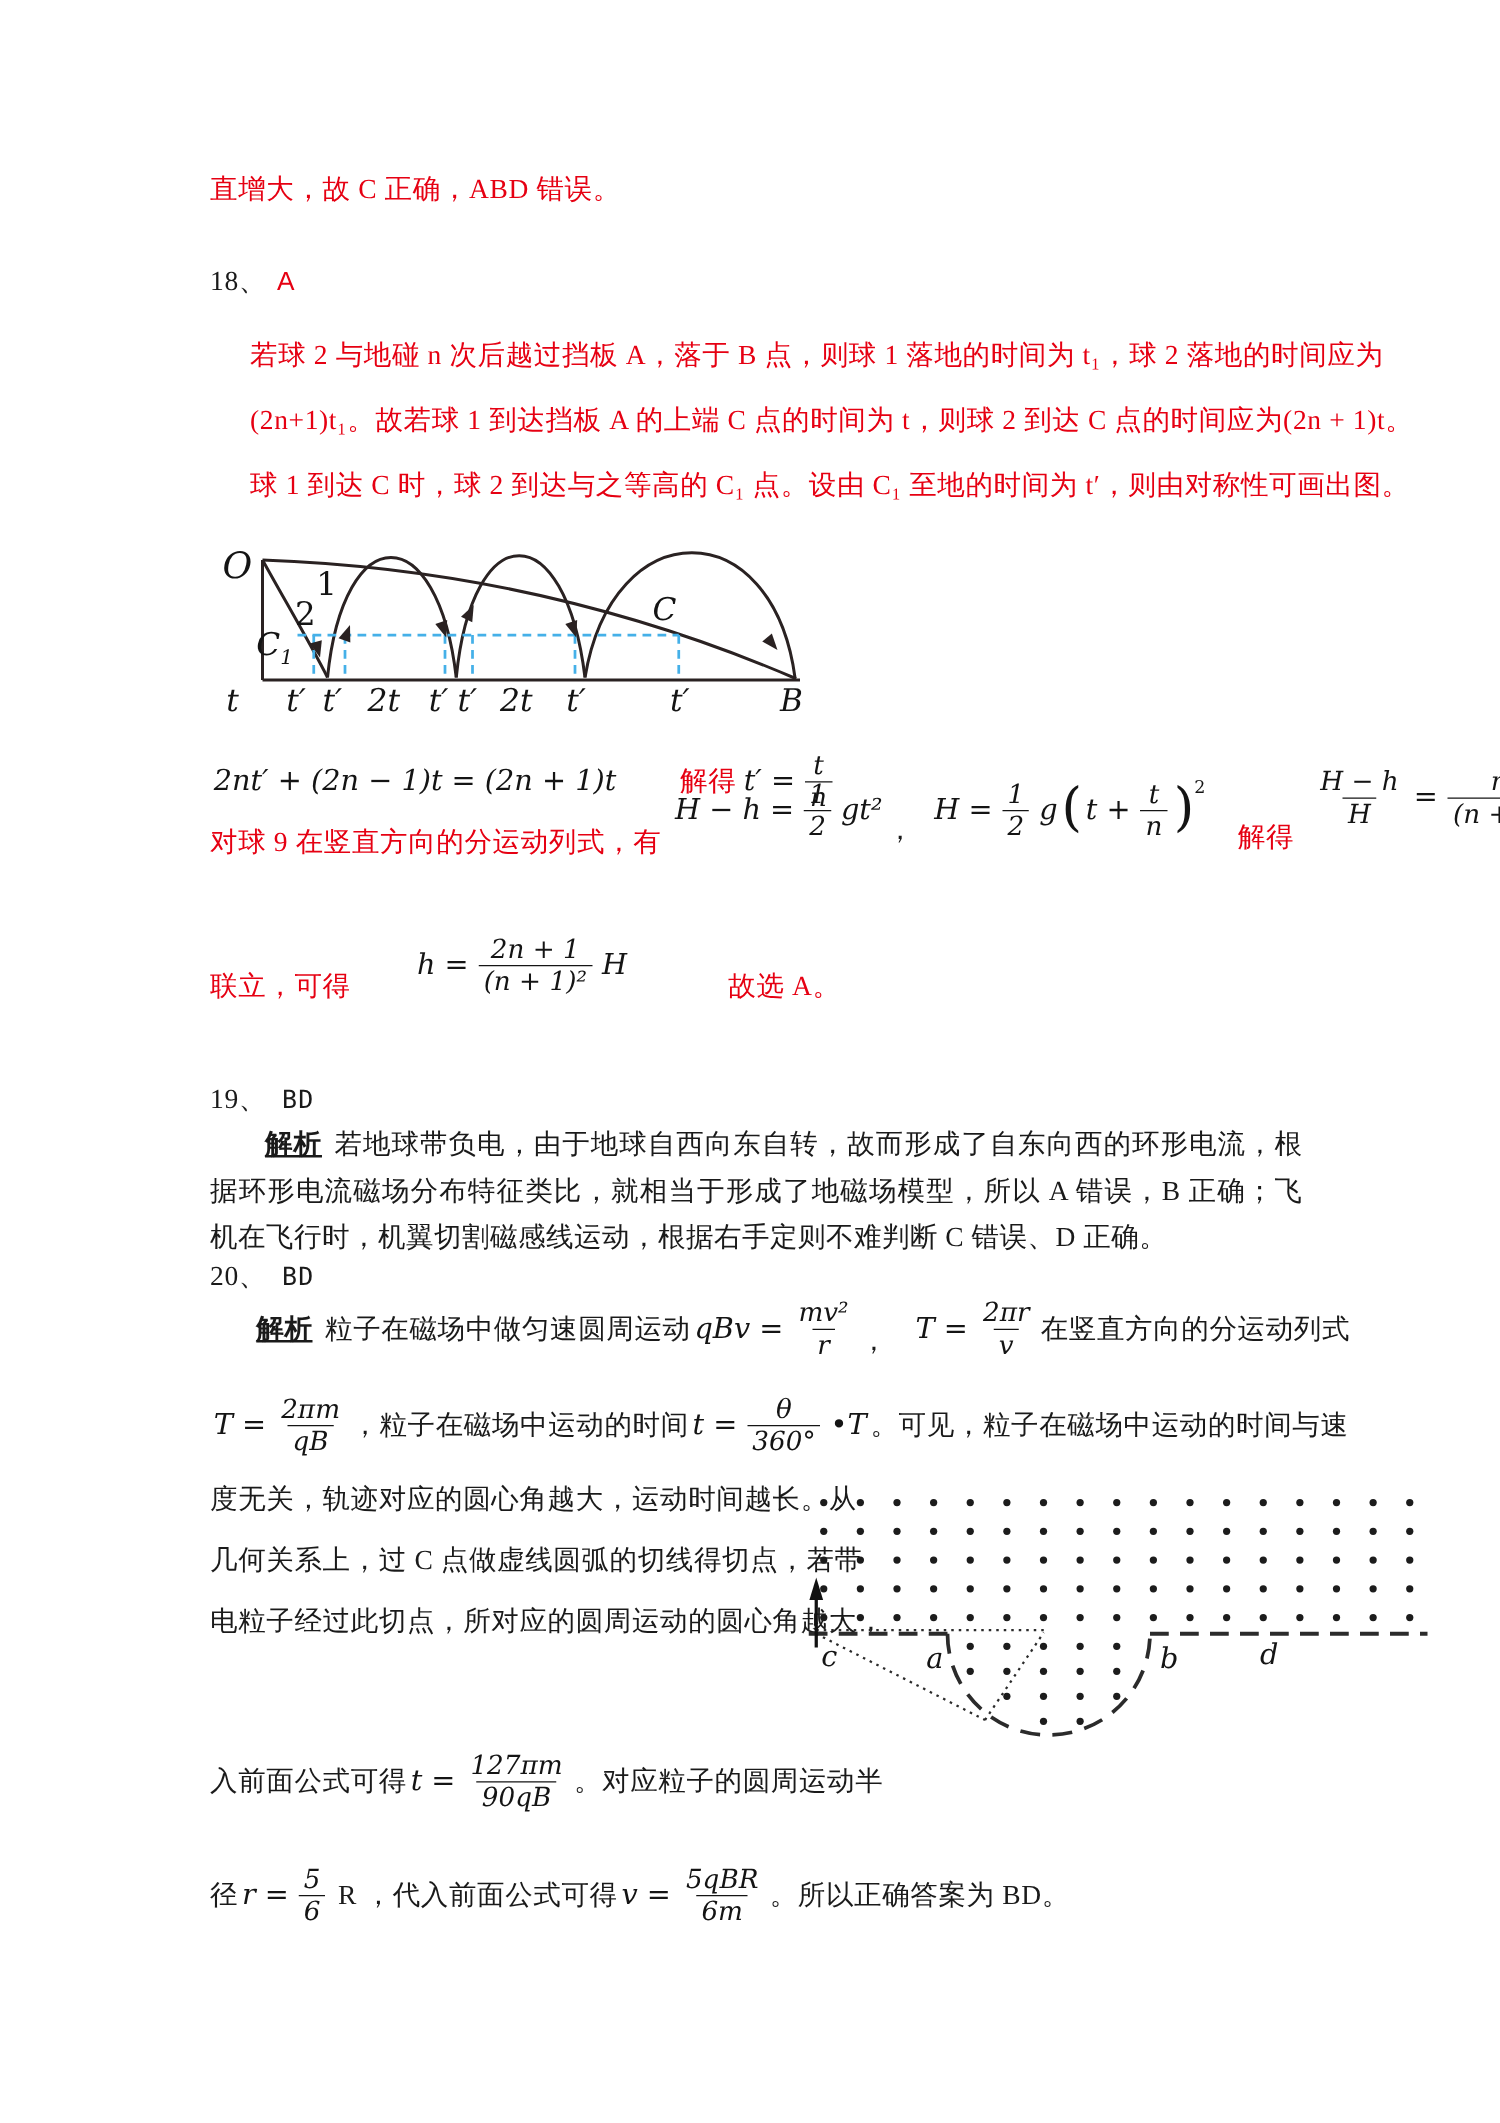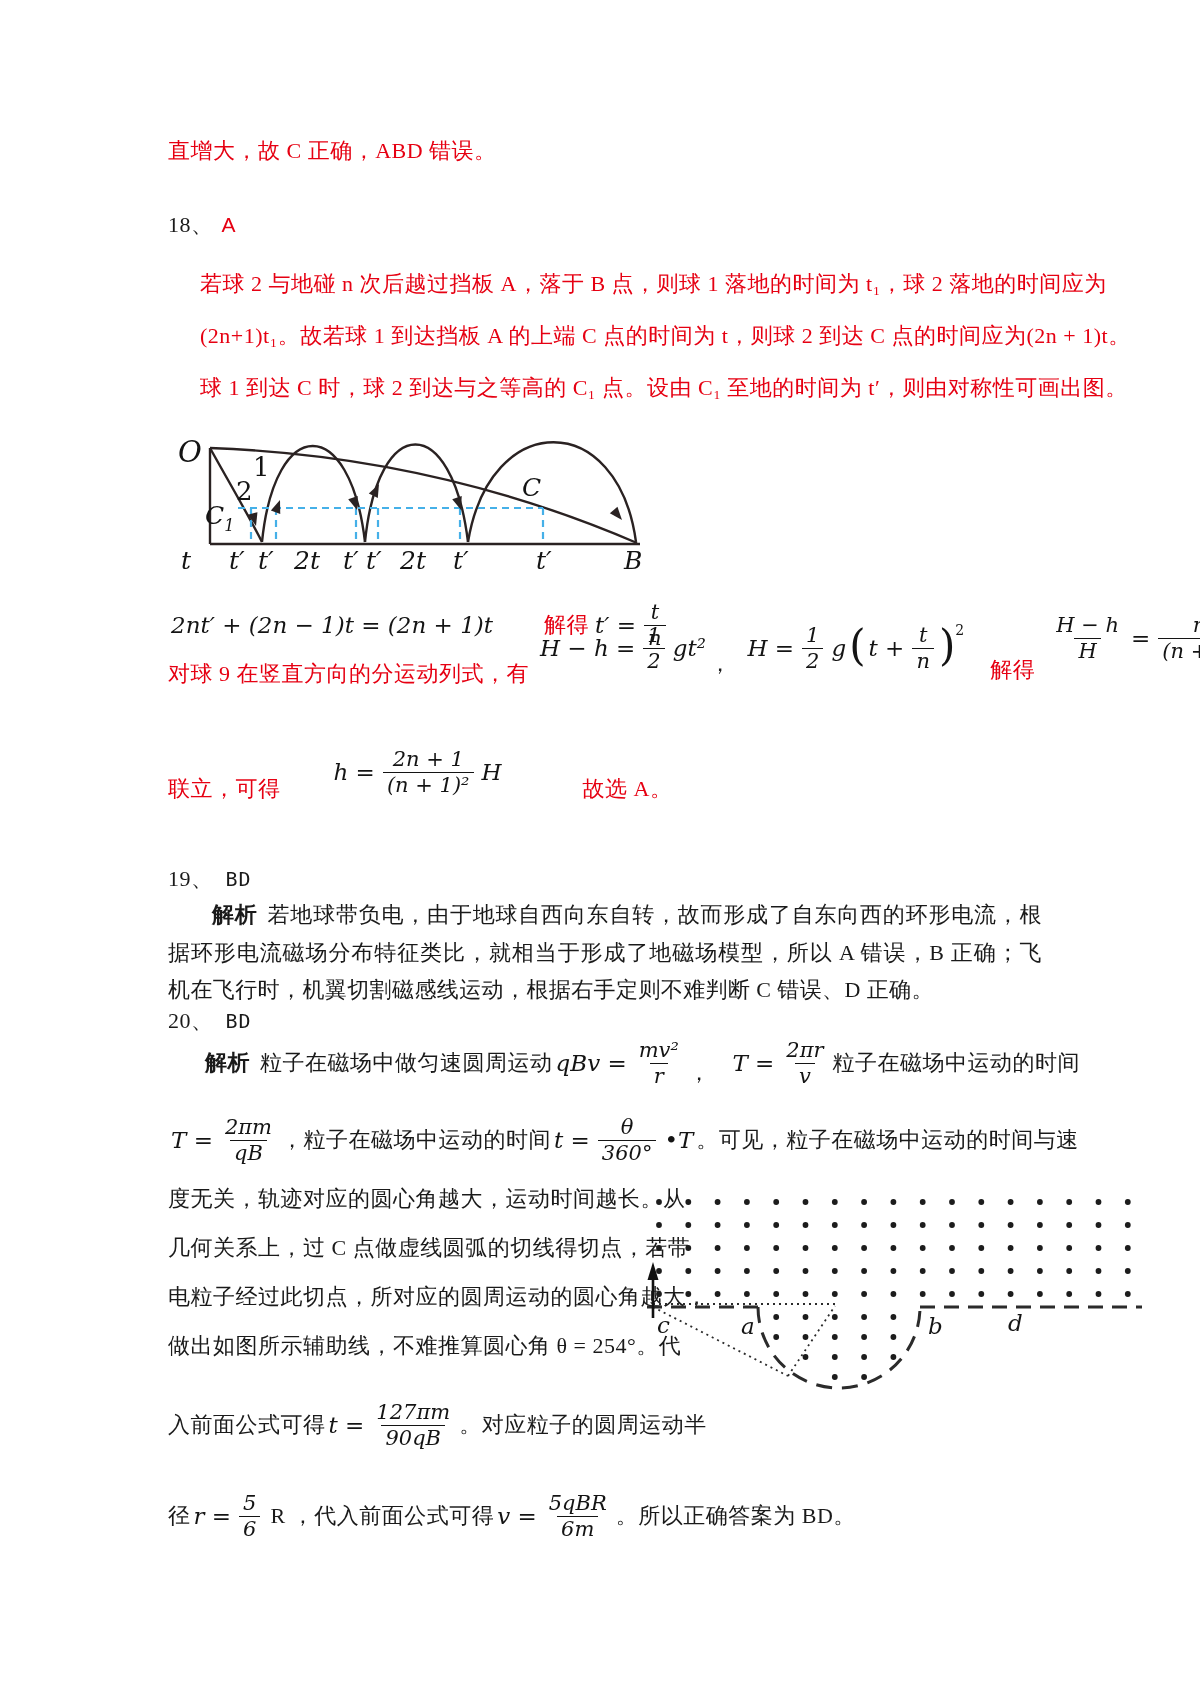--- a/index.html
+++ b/index.html
@@ -1,21 +1,21 @@
 <!DOCTYPE html>
 <html><head>
 <meta charset="utf-8">
 <style>
   html,body{margin:0;padding:0;background:#ffffff;}
   body{width:1200px;height:1698px;position:relative;font-family:"Liberation Serif",serif;color:#1a1a1a;}
   .page{position:absolute;left:0;top:0;width:1200px;height:1698px;background:#fff;overflow:hidden;}
   .abs{position:absolute;}
   .cjk{font-size:22px;letter-spacing:0.5px;white-space:nowrap;}
   .red{color:#e60012;}
-  .bold{font-weight:bold;}
+  .bold{font-weight:bold;text-decoration:underline;}
   .row{display:flex;align-items:center;white-space:nowrap;}
   .math{font-family:"DejaVu Serif",serif;font-style:italic;font-size:23px;color:#141414;margin:0 3px;}
   .frac{display:inline-flex;flex-direction:column;align-items:center;text-align:center;
         font-family:"DejaVu Serif",serif;font-style:italic;font-size:21px;line-height:1.18;
         margin:0 5px;color:#141414;}
   .frac .num{padding:0 4px;}
   .frac .den{padding:0 4px;border-top:1.4px solid #141414;}
   .bigp{font-family:"DejaVu Serif",serif;font-size:42px;font-weight:300;line-height:0;color:#141414;transform:translateY(-2px);}
   .supsc{font-family:"DejaVu Serif",serif;font-size:14px;display:inline-block;transform:translateY(-18px);color:#141414;}
   .ansmono{font-family:"DejaVu Sans Mono",monospace;font-size:20px;margin-left:12px;letter-spacing:1px;}
@@ -172,21 +172,21 @@
     <span class="frac">
         <span class="num">mv²</span>
         <span class="den">r</span>
       </span>
     <span class="cjk" style="transform:translateY(10px)">，</span>
     <span class="math" style="margin-left:22px">T =</span>
     <span class="frac">
         <span class="num">2πr</span>
         <span class="den">v</span>
       </span>
-    <span class="cjk">粒子在磁场中运动的时间</span>
+    <span class="cjk">在竖直方向的分运动列式</span>
   </div>
 
   <div class="abs row" style="left:168px;top:1102px;height:76px">
     <span class="math">T =</span>
     <span class="frac">
         <span class="num">2πm</span>
         <span class="den">qB</span>
       </span>
     <span class="cjk">，粒子在磁场中运动的时间</span>
     <span class="math">t =</span>
@@ -195,21 +195,20 @@
         <span class="den">360°</span>
       </span>
     <span class="math">•T</span>
     <span class="cjk">。可见，粒子在磁场中运动的时间与速</span>
   </div>
 
   <div class="abs cjk colblock" style="left:168px;top:1174px">
     <div>度无关，轨迹对应的圆心角越大，运动时间越长。从</div>
     <div>几何关系上，过 C 点做虚线圆弧的切线得切点，若带</div>
     <div>电粒子经过此切点，所对应的圆周运动的圆心角越大，</div>
-    <div>做出如图所示辅助线，不难推算圆心角 θ = 254°。代</div>
   </div>
 
   <svg class="abs" style="left:645px;top:1160px" width="500" height="292" viewBox="0 0 500 292">
     <g fill="#1c1c1c">
         <circle cx="14" cy="42" r="2.9"></circle>
         <circle cx="14" cy="65" r="2.9"></circle>
         <circle cx="14" cy="88" r="2.9"></circle>
         <circle cx="14" cy="111" r="2.9"></circle>
         <circle cx="14" cy="134" r="2.9"></circle>
         <circle cx="43.3" cy="42" r="2.9"></circle>

